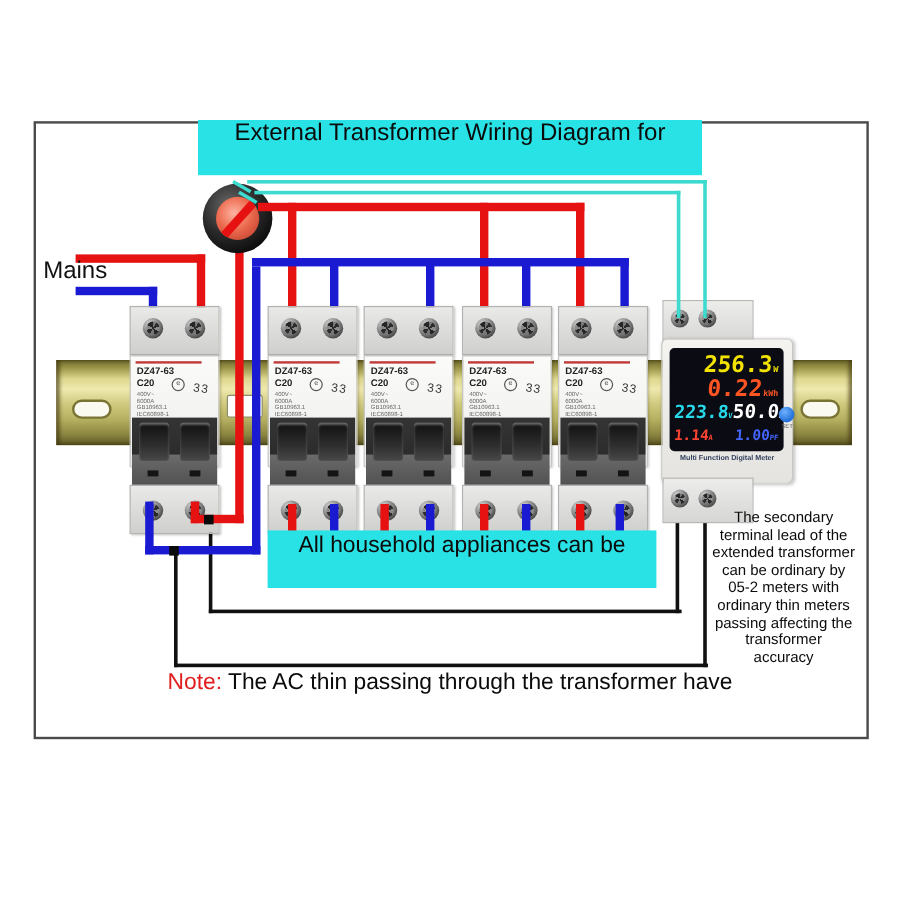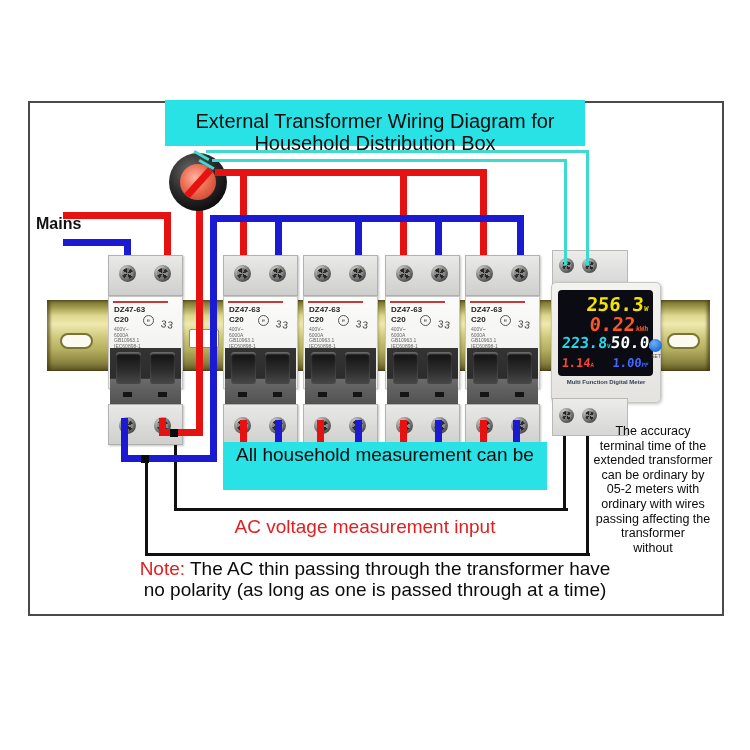--- a/index.html
+++ b/index.html
@@ -2,21 +2,21 @@
 <html style="--wire-red: #e61212; --wire-blue: #1a1ad2; --wire-black: #111111; --ct-lead-cyan: #3ddbcf; --highlight-cyan: #29e2e6; --note-red: #e02020;"><head>
 <meta charset="utf-8">
 <style>
   html,body{margin:0;padding:0;background:#fff;}
   #stage{position:relative;width:750px;height:750px;background:#fff;overflow:hidden;
          font-family:"Liberation Sans",sans-serif;color:#111;}
   
   .frame{position:absolute;left:28px;top:101px;width:692px;height:511px;border:2px solid #4a4a4a;z-index:1;}
   
   .title-box{position:absolute;left:165px;top:100px;width:420px;height:46px;background:var(--highlight-cyan,#29e2e6);
-             z-index:9;text-align:center;font-size:20px;line-height:22px;padding-top:10px;box-sizing:border-box;color:#0b0b0b;}
+             z-index:9;text-align:center;font-size:20px;line-height:22px;padding-top:0;box-sizing:border-box;color:#0b0b0b;}
   
   .rail{position:absolute;left:47px;top:300px;width:663px;height:71px;z-index:2;
         background:linear-gradient(180deg,#6e682c 0%,#9a9448 9%,#ddd78e 22%,#efe9ae 34%,#cfc97e 52%,#b5af60 70%,#8a8440 88%,#585322 100%);
         box-shadow:inset 3px 0 3px rgba(60,50,10,.6), inset -3px 0 3px rgba(60,50,10,.6);}
   .rail-hole{position:absolute;top:33px;width:33px;height:16px;border-radius:8px;background:#fbfaf0;border:2px solid #7a7434;box-sizing:border-box;}
   .rail-slot{position:absolute;left:142px;top:29px;width:28px;height:17px;background:#fff;border:1px solid #8d8d6a;border-radius:2px;}
   
   .wr{position:absolute;background:var(--wire-red,#e61212);z-index:4;}
   .wb{position:absolute;background:var(--wire-blue,#1a1ad2);z-index:4;}
   .wk{position:absolute;background:var(--wire-black,#111);z-index:3;}
@@ -70,39 +70,38 @@
   .r1{color:#f2e300;} .r2{color:#ff5522;}
   .r3{display:flex;justify-content:space-between;height:19px;}
   .r4{display:flex;justify-content:space-between;height:16px;}
   .cv{color:#27d9e8;font-size:15px;} .cf{color:#ffffff;font-size:16px;}
   .ca{color:#ff4433;font-size:12px;} .cp{color:#4466ff;font-size:12px;}
   .du2{font-size:6px;}
   .m-caption{position:absolute;left:0;top:96px;width:108px;text-align:center;font-size:6px;color:#33415e;font-weight:bold;}
   .m-btn{position:absolute;left:97px;top:56px;width:13px;height:13px;border-radius:50%;background:radial-gradient(circle at 38% 32%,#6fb0ff,#1f6fd8 70%);}
   .m-btn-label{position:absolute;left:94px;top:70px;width:20px;text-align:center;font-size:5px;color:#555;}
   
-  .mains-label{position:absolute;left:36px;top:215px;font-size:16px;font-weight:bold;z-index:9;}
+  .mains-label{position:absolute;left:36px;top:215px;font-size:20px;font-weight:normal;z-index:9;}
   .cyan-box{position:absolute;left:223px;top:442px;width:324px;height:48px;background:var(--highlight-cyan,#29e2e6);
             z-index:8;text-align:center;font-size:19px;line-height:22px;padding-top:2px;box-sizing:border-box;color:#0b0b0b;}
   .ac-label{position:absolute;left:180px;top:516px;width:370px;text-align:center;font-size:19px;
             color:var(--note-red,#e02020);z-index:9;}
   .note{position:absolute;left:48px;top:558px;width:654px;text-align:center;font-size:19px;line-height:21px;z-index:9;color:#0b0b0b;}
   .note .np{color:var(--note-red,#e02020);}
   .side-note{position:absolute;left:584px;top:424px;width:138px;text-align:center;font-size:12.5px;line-height:14.6px;z-index:9;color:#0b0b0b;}
 </style>
 </head>
 <body>
 
 <div id="stage">
 
   <div class="frame"></div>
 
   <div class="title-box">
     <div>External Transformer Wiring Diagram for</div>
-    <div>Household Distribution Box</div>
   </div>
 
   <div class="rail">
     <div class="rail-hole" style="left:13px"></div>
     <div class="rail-hole" style="left:620px"></div>
     <div class="rail-slot"></div>
   </div>
 
   <div class="wr under" style="left:63px;top:212px;width:108px;height:7px"></div>
   <div class="wr under" style="left:164px;top:212px;width:7px;height:47px"></div>
@@ -334,35 +333,33 @@
     <div class="m-caption">Multi Function Digital Meter</div>
     <div class="m-btn"></div>
     <div class="m-btn-label">SET</div>
   </div>
   <div class="m-term" style="left:552px;top:398px">
     <div class="screw sm" style="left:6px;top:9px"></div>
     <div class="screw sm" style="left:29px;top:9px"></div>
   </div>
 
   <div class="cyan-box">
-    <div>All household measurement can be</div>
-  </div>
-
-  <div class="ac-label">AC voltage measurement input</div>
+    <div>All household appliances can be</div>
+  </div>
+
 
   <div class="note">
     <div><span class="np">Note:</span><span> The AC thin passing through the transformer have</span></div>
-    <div>no polarity (as long as one is passed through at a time)</div>
   </div>
 
   <div class="side-note">
-    <div>The accuracy</div>
-    <div>terminal time of the</div>
+    <div>The secondary</div>
+    <div>terminal lead of the</div>
     <div>extended transformer</div>
     <div>can be ordinary by</div>
     <div>05-2 meters with</div>
-    <div>ordinary with wires</div>
+    <div>ordinary thin meters</div>
     <div>passing affecting the</div>
     <div>transformer</div>
-    <div>without</div>
+    <div>accuracy</div>
   </div>
 
 </div>
 
 </body></html>

